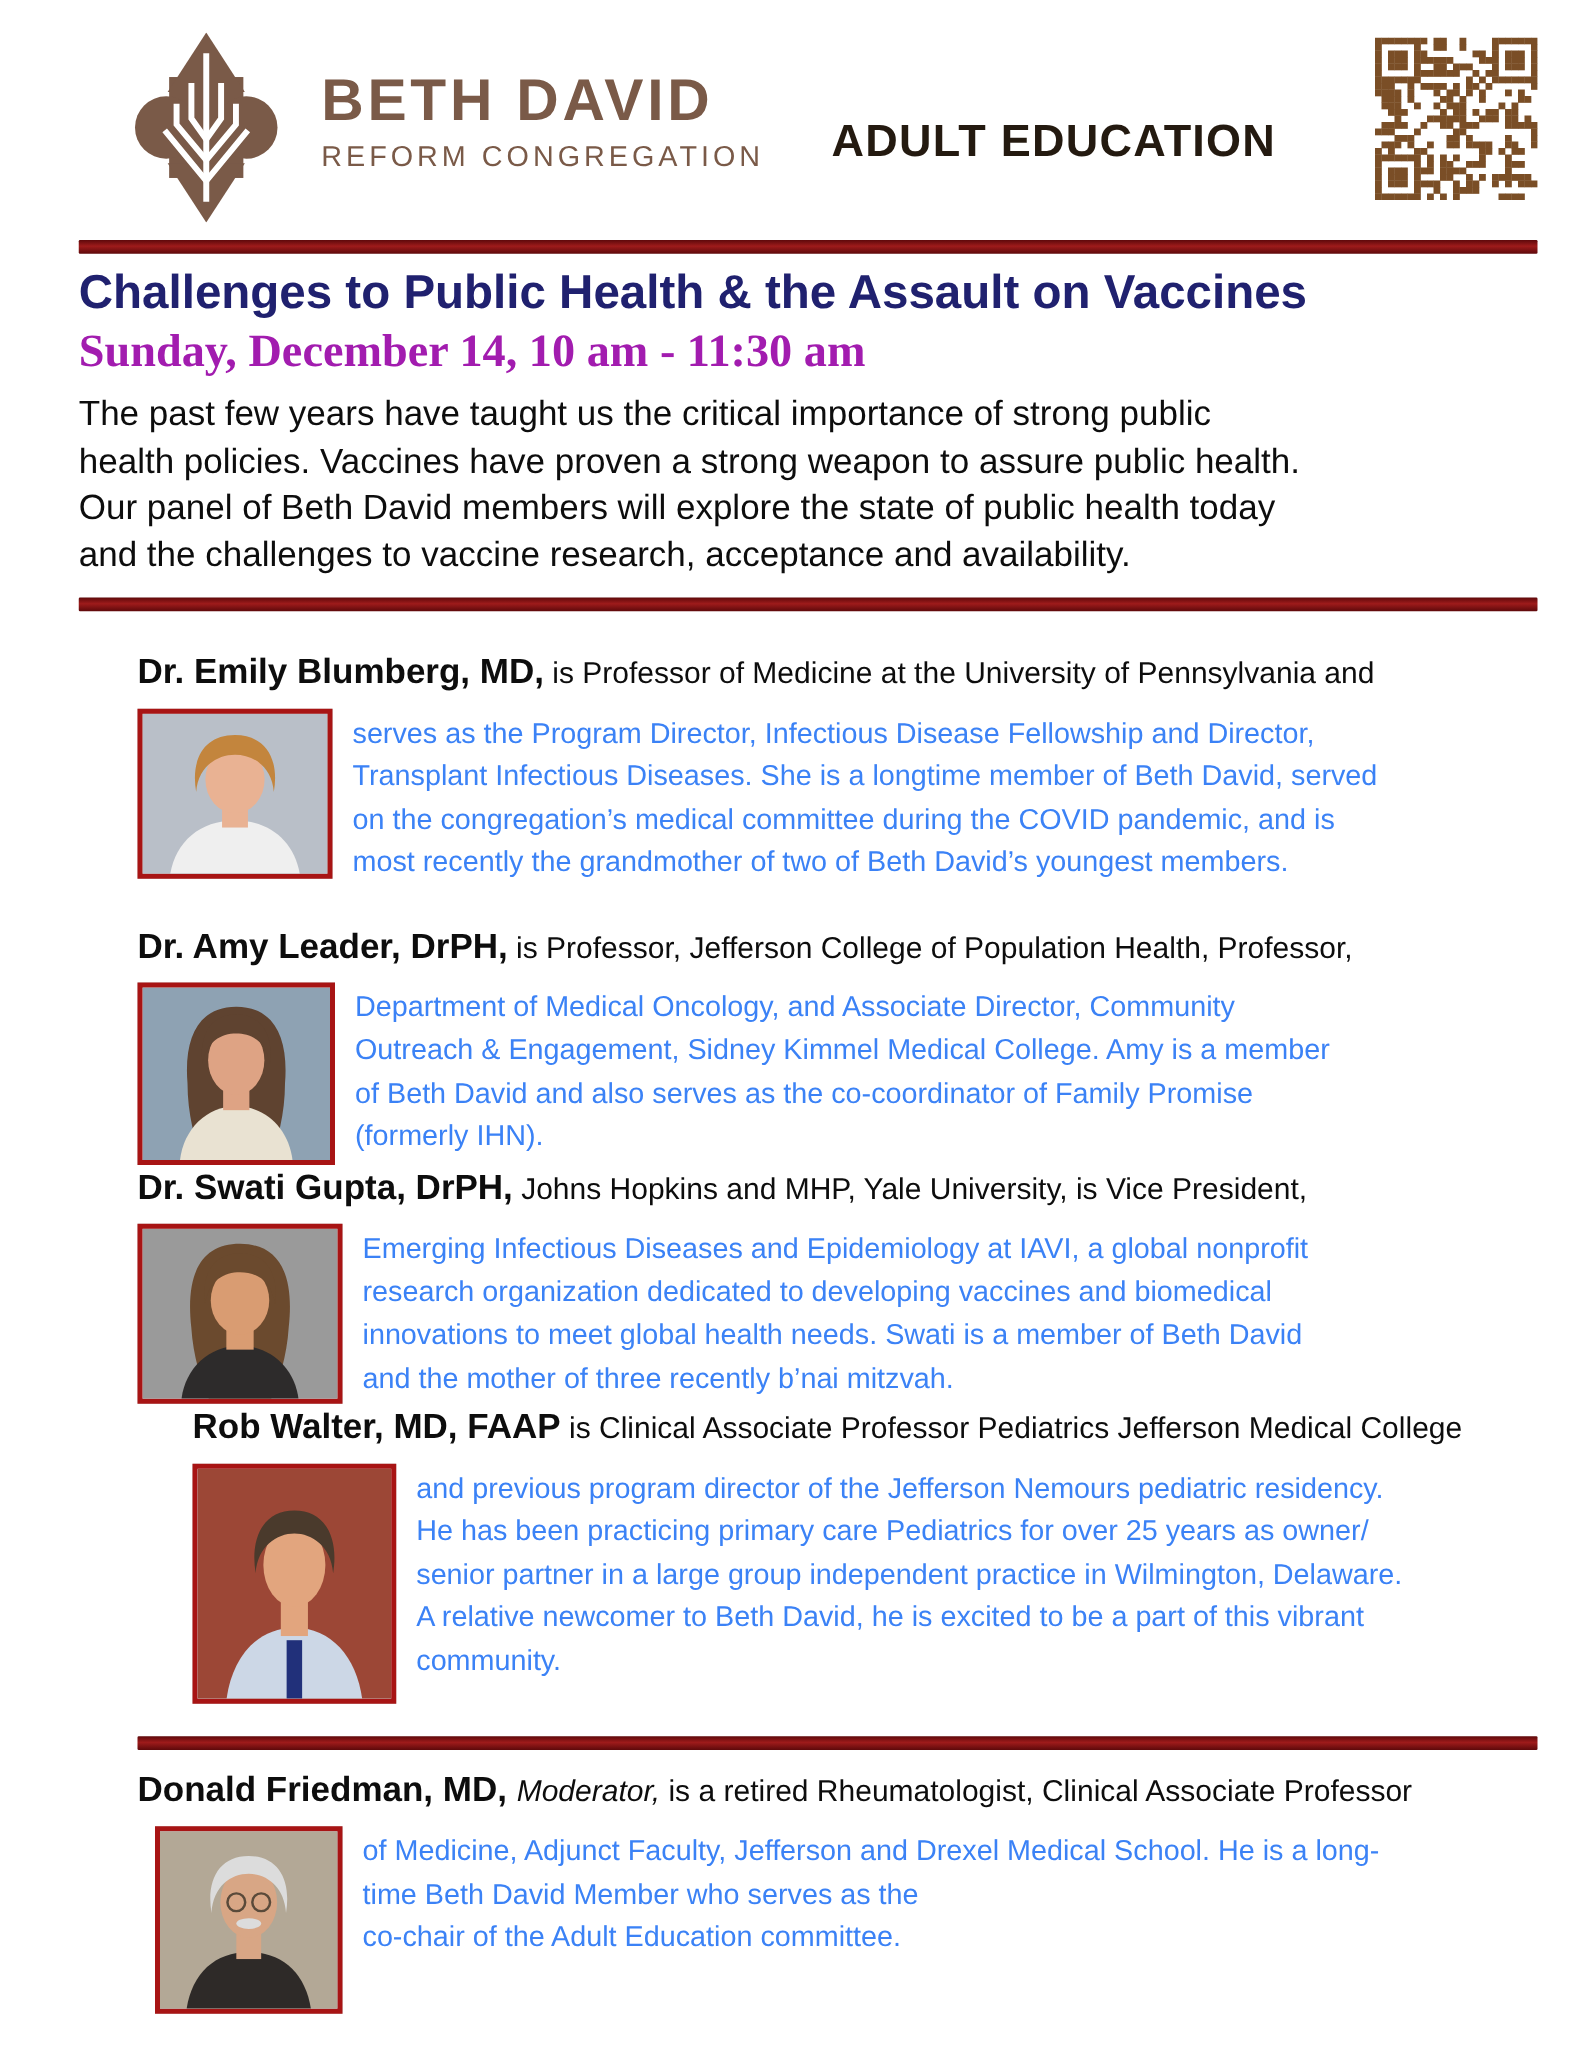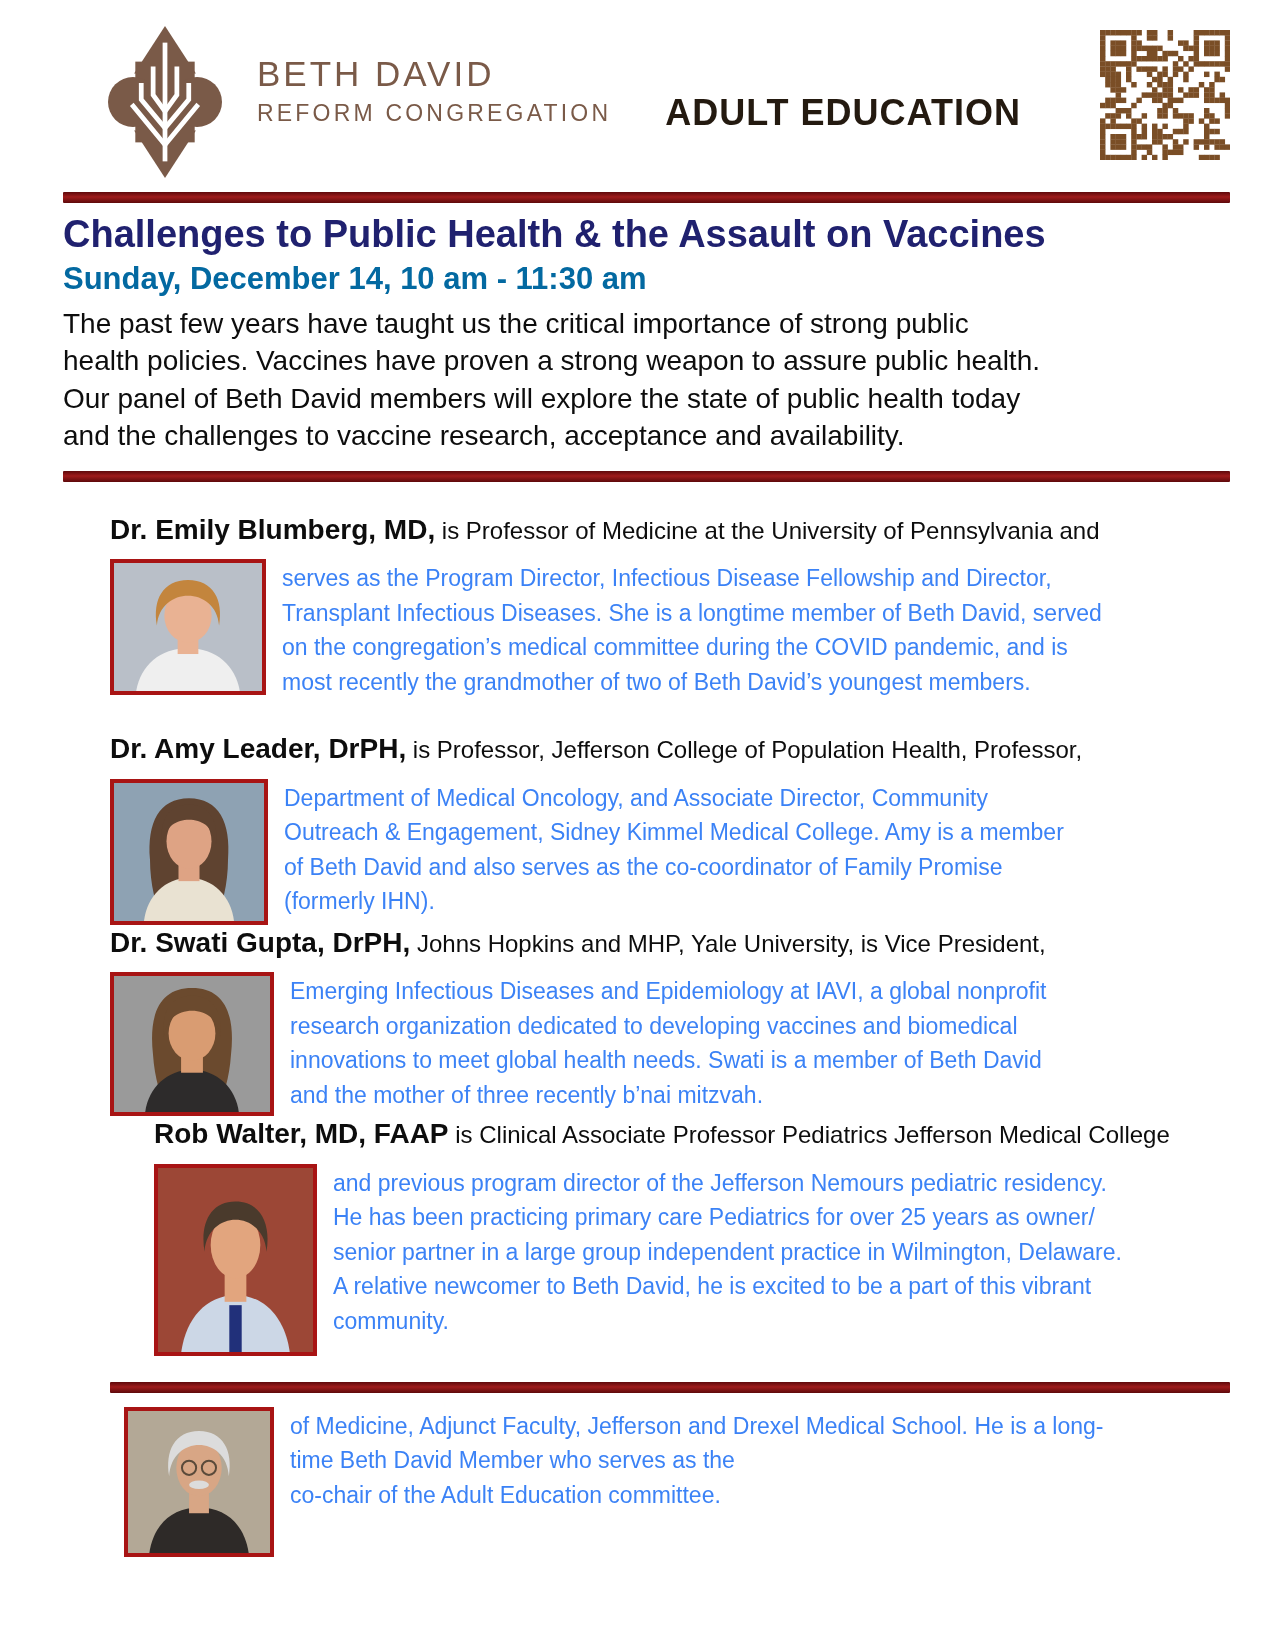--- a/index.html
+++ b/index.html
@@ -14,22 +14,22 @@
     overflow:hidden;
   }
   
   .header{display:flex;align-items:flex-start;}
   .brand{display:flex;align-items:flex-start;}
   .logo-svg{width:132px;height:152px;flex:none;margin-left:36px;}
   .logo-fill{fill:var(--brand_brown);}
   .logo-line{stroke:#ffffff;fill:none;}
   .brand-text{margin:30px 0 0 26px;}
   .org-name{
-    font-size:35px;letter-spacing:3px;color:var(--brand_brown);
-    font-weight:400;line-height:1;
+    font-size:47px;letter-spacing:3px;color:var(--brand_brown);
+    font-weight:700;line-height:1;
   }
   .org-subtitle{
     font-size:23px;letter-spacing:3.2px;color:var(--brand_brown);
     font-weight:400;margin-top:9px;
   }
   .program-title{
     font-size:36px;font-weight:800;letter-spacing:1px;
     color:var(--dark_brown);margin:66px 0 0 54px;white-space:nowrap;
   }
   .qr-box{margin-left:auto;margin-top:4px;width:130px;height:130px;flex:none;}
@@ -43,21 +43,21 @@
   .bar-top{margin-top:14px;}
   .bar-mid{margin-top:16px;}
   .bar-bottom{margin:26px 0 0 47px;}
   
   .event-title{
     margin:10px 0 0 0;
     font-size:38px;font-weight:700;color:var(--navy);line-height:1.15;
   }
   .event-datetime{
     margin:3px 0 0 0;
-    font-size:31px;font-weight:700;color:#0369a1;line-height:1.2;
+    font-size:37px;font-weight:700;color:#a21caf;line-height:1.2;font-family:Liberation Serif, serif;
   }
   .event-desc{
     margin:8px 0 0 0;
     font-size:28px;line-height:1.34;color:#0d0d0d;
     white-space:pre-line;
   }
   
   .speaker{margin-left:47px;}
   .sp-1{margin-top:30px;}
   .sp-2{margin-top:32px;}
@@ -511,20 +511,21 @@
 He has been practicing primary care Pediatrics for over 25 years as owner/
 senior partner in a large group independent practice in Wilmington, Delaware.
 A relative newcomer to Beth David, he is excited to be a part of this vibrant
 community.</p>
     </div>
   </section>
 
   <div class="bar bar-bottom"></div>
 
   <section class="speaker sp-5">
+    <p class="s-heading"><span class="s-name">Donald Friedman, MD, </span><span class="s-role">Moderator,</span><span class="s-intro"> is a retired Rheumatologist, Clinical Associate Professor</span></p>
     <div class="s-body">
       <div class="photo p5">
         <svg viewBox="0 0 100 100" preserveAspectRatio="none">
           <rect x="0" y="0" width="100" height="100" fill="#b3a896"></rect>
           <path d="M50,68 C31,68 18,80 15,100 L85,100 C82,80 69,68 50,68 Z" fill="#2e2a28"></path>
           <rect x="43" y="54" width="14" height="18" fill="#d8a685"></rect>
           <ellipse cx="50" cy="40" rx="16" ry="20" fill="#d8a685"></ellipse>
           <path d="M50,14 C33,14 26,28 29,46 C30,31 40,24 50,24 C60,24 70,31 71,46 C74,28 67,14 50,14 Z" fill="#dcdcdc"></path>
           <ellipse cx="50" cy="52" rx="7" ry="3" fill="#dcdcdc"></ellipse>
           <circle cx="43" cy="40" r="5" fill="none" stroke="#5a4a3a" stroke-width="1.4"></circle>

